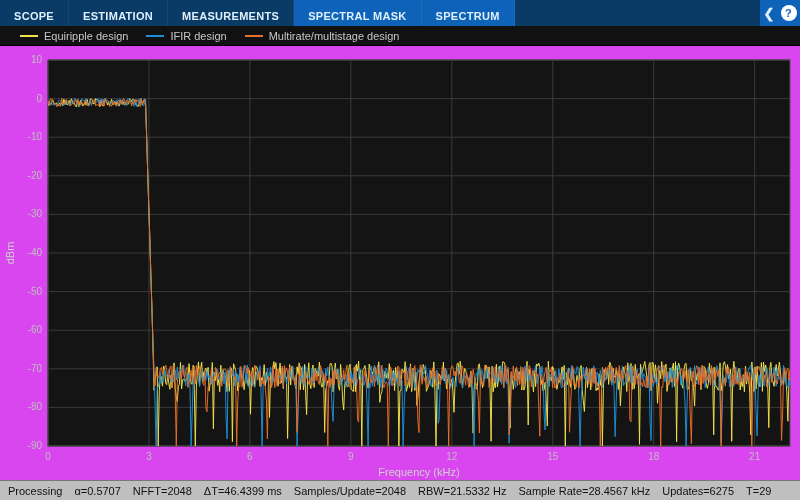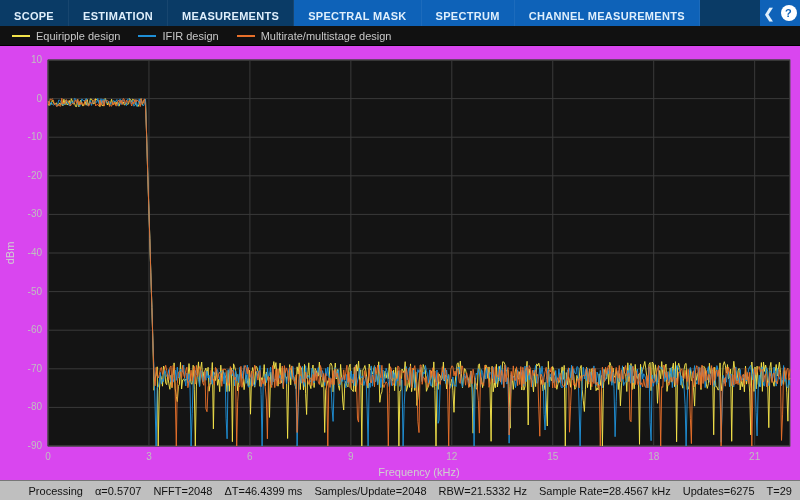--- a/index.html
+++ b/index.html
@@ -9,44 +9,43 @@
   
   .topnav { display: flex; align-items: stretch; height: 26px; background: #0a3b66; color: #dfeffc; font-size: 11px; font-weight: 600; letter-spacing: 0.3px; }
   .topnav .tab { padding: 16px 14px; display: flex; align-items: center; cursor: pointer; border-right: 1px solid rgba(255,255,255,0.06); white-space: nowrap; }
   .topnav .tab.active { background: #0e62b8; }
   .topnav .spacer { flex: 1; }
   .topnav .help { width: 40px; display: flex; align-items: center; justify-content: center; background: #0e62b8; gap:6px; }
   .help .chev { font-size: 13px; color:#dfeffc; }
   .help .q { width:16px; height:16px; border-radius:50%; background:#fff; color:#0e62b8; font-size:11px; font-weight:bold; display:flex; align-items:center; justify-content:center; }
 
   
-  .legend { height: 20px; display: flex; align-items: center; gap: 18px; padding: 0 12px; background: #111; color:#c7c7c7; font-size: 11px; border-bottom:1px solid #000; }
+  .legend { height: 20px; display: flex; align-items: center; gap: 18px; padding: 0 20px; background: #111; color:#c7c7c7; font-size: 11px; border-bottom:1px solid #000; }
   .legend .item { display:flex; align-items:center; gap:6px; }
   .legend .swatch { width:18px; height:2px; }
 
   
   .plot { flex:1; position: relative; background:#d946ef; }
   .plot svg { position:absolute; inset:0; }
 
   
-  .status { height: 20px; background:#bfbfbf; color:#111; font-size:11px; display:flex; align-items:center; gap:12px; padding:0 8px; white-space:nowrap; overflow:hidden; border-top:1px solid #777;justify-content:flex-end; }
+  .status { height: 20px; background:#bfbfbf; color:#111; font-size:11px; display:flex; align-items:center; gap:12px; padding:0 8px; white-space:nowrap; overflow:hidden; border-top:1px solid #777; }
   .status .cell { }
 </style>
 </head>
 <body>
 
 <div class="app">
 
   <div class="topnav">
     <div class="tab">SCOPE</div>
     <div class="tab">ESTIMATION</div>
     <div class="tab">MEASUREMENTS</div>
     <div class="tab active">SPECTRAL MASK</div>
     <div class="tab active">SPECTRUM</div>
-    <div class="tab active">CHANNEL MEASUREMENTS</div>
     <div class="spacer"></div>
     <div class="help">
       <span class="chev">❮</span>
       <span class="q">?</span>
     </div>
   </div>
 
   <div class="legend">
     <div class="item">
       <span class="swatch" style="background:#f2e24a"></span>

